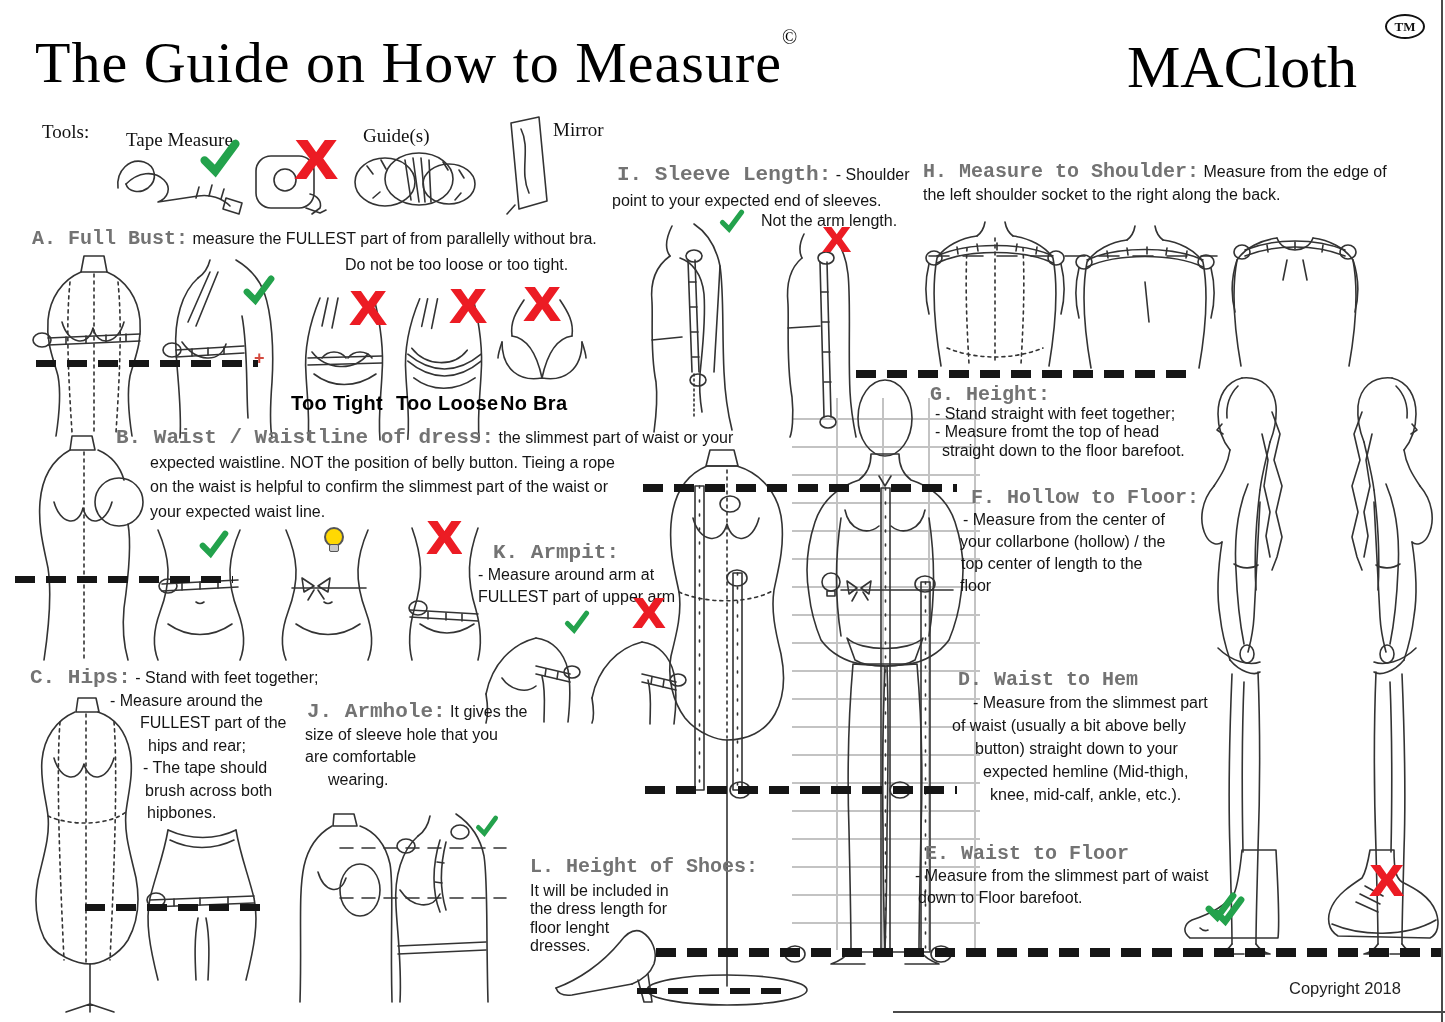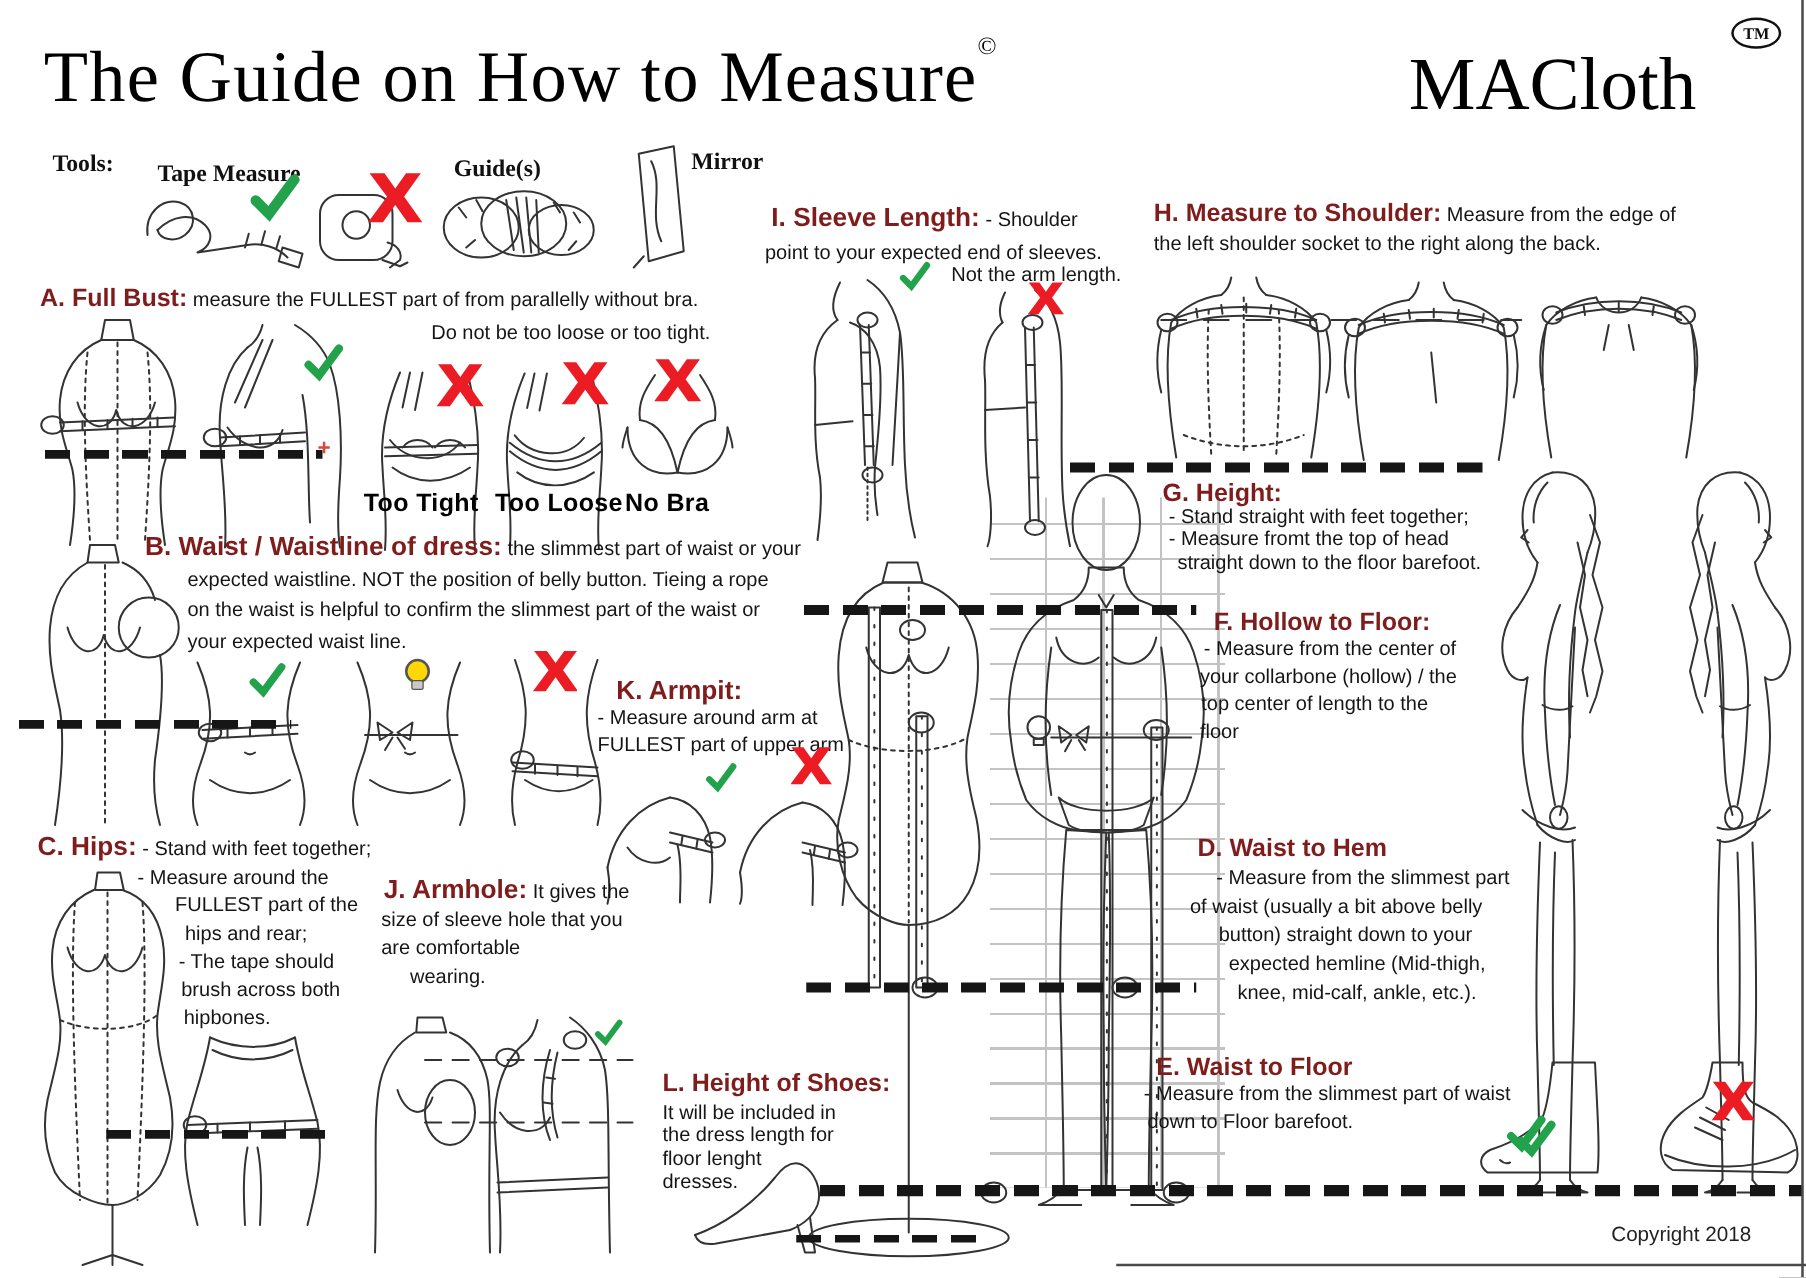--- a/index.html
+++ b/index.html
@@ -1,29 +1,29 @@
 <!DOCTYPE html>
 <html><head>
 <meta charset="utf-8">
 <style>
   * { margin:0; padding:0; box-sizing:border-box; }
   html,body { background:#9a9a9a; }
   #canvas { position:relative; width:1445px; height:1022px; background:#fff; overflow:hidden;
             font-family:"Liberation Sans",sans-serif; color:#111; }
   .blk { position:absolute; font-size:16px; line-height:23px; white-space:nowrap; color:#151515; z-index:6; }
-  .hd  { font-family:Liberation Sans, sans-serif; font-weight:bold; font-size:20px; color:#7f1d1d; }
+  .hd  { font-family:Liberation Mono, monospace; font-weight:bold; font-size:20px; color:#737373; }
   .hd21{ font-size:21px; }
   .cap { position:absolute; font-weight:bold; font-size:20px; letter-spacing:.3px; color:#000; z-index:6; }
   .x   { position:absolute; color:#EC1C24; font-weight:900; line-height:.8;
          -webkit-text-stroke:2px #EC1C24; transform:scaleX(1.12); transform-origin:left top; z-index:7;
          font-family:"Liberation Sans",sans-serif; }
   .ck  { position:absolute; z-index:7; overflow:visible; }
   .dash{ position:absolute; height:7px; z-index:5;
          background:repeating-linear-gradient(90deg,#161616 0 20px,transparent 20px 31px); }
-  .toolLbl { position:absolute; font-family:"Liberation Serif",serif; font-weight:bold; font-size:19px; z-index:6; }
+  .toolLbl { position:absolute; font-family:"Liberation Serif",serif; font-weight:normal; font-size:19px; z-index:6; }
   .bulb{ position:absolute; z-index:7; }
   .bulb b{ display:block; width:20px; height:20px; background:#FFD803; border:2px solid #555; border-radius:50%; }
   .bulb i{ display:block; margin:-3px auto 0; width:10px; height:8px; background:#c9c9c9; border:1px solid #555; border-radius:2px; }
   svg.fig { position:absolute; overflow:visible; z-index:2; }
   svg.fig path, svg.fig circle, svg.fig ellipse, svg.fig rect, svg.fig line
        { fill:none; stroke:#333; stroke-width:1.6; stroke-linecap:round; stroke-linejoin:round; }
   #bricks { position:absolute; left:792px; top:398px; width:188px; height:552px; z-index:1; opacity:.8;
     background:
       repeating-linear-gradient(90deg,transparent 0 44px,#b5b5b5 44px 46px),
       repeating-linear-gradient(0deg,transparent 0 26px,#b5b5b5 26px 28px); }

